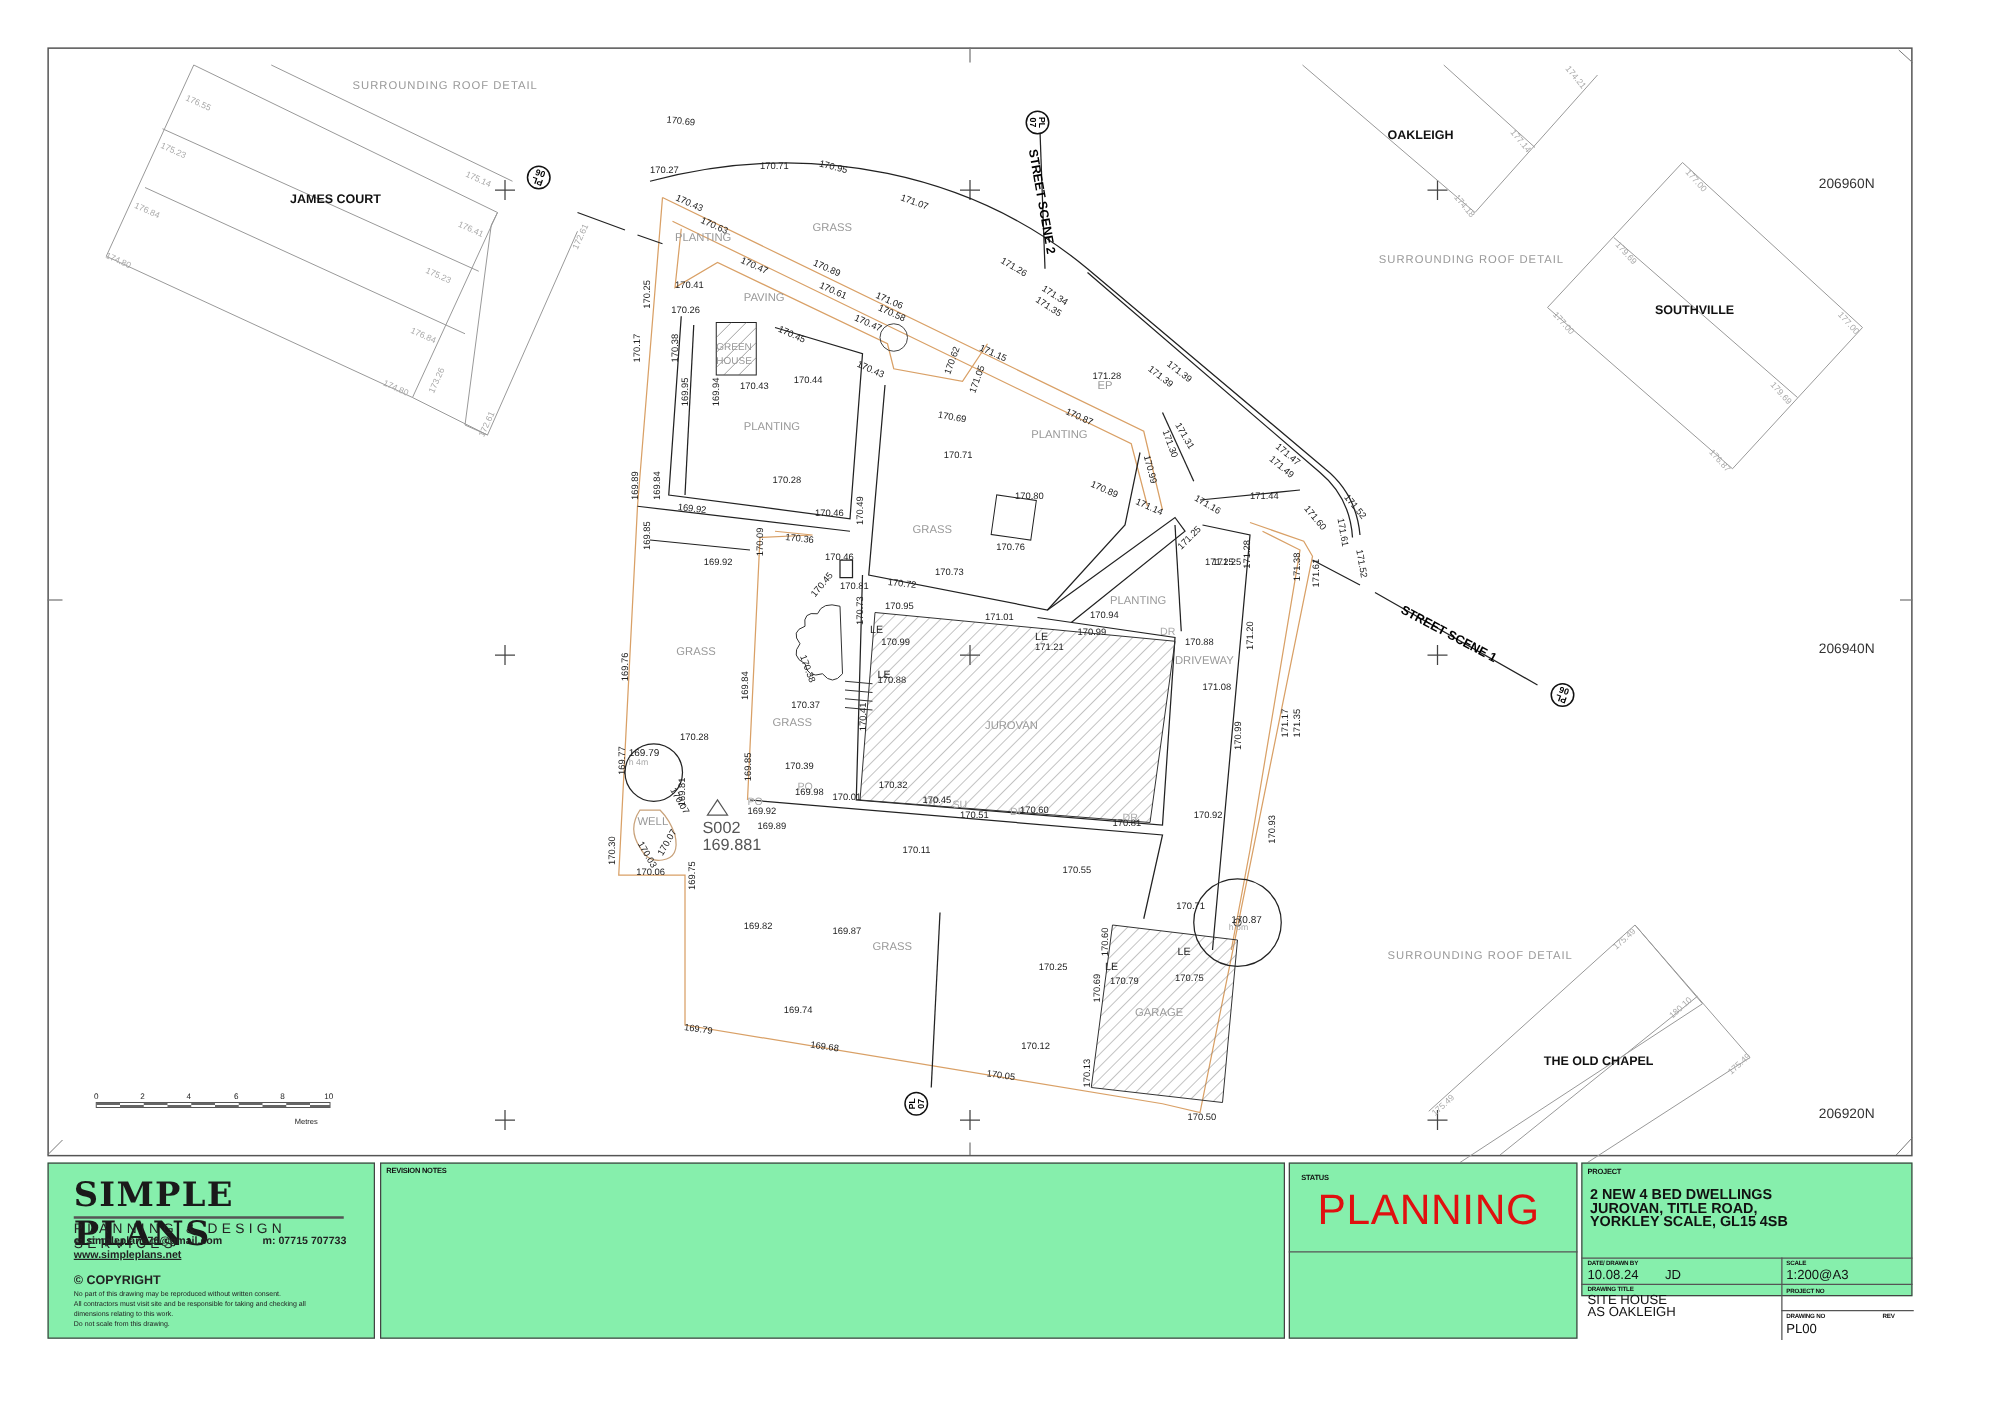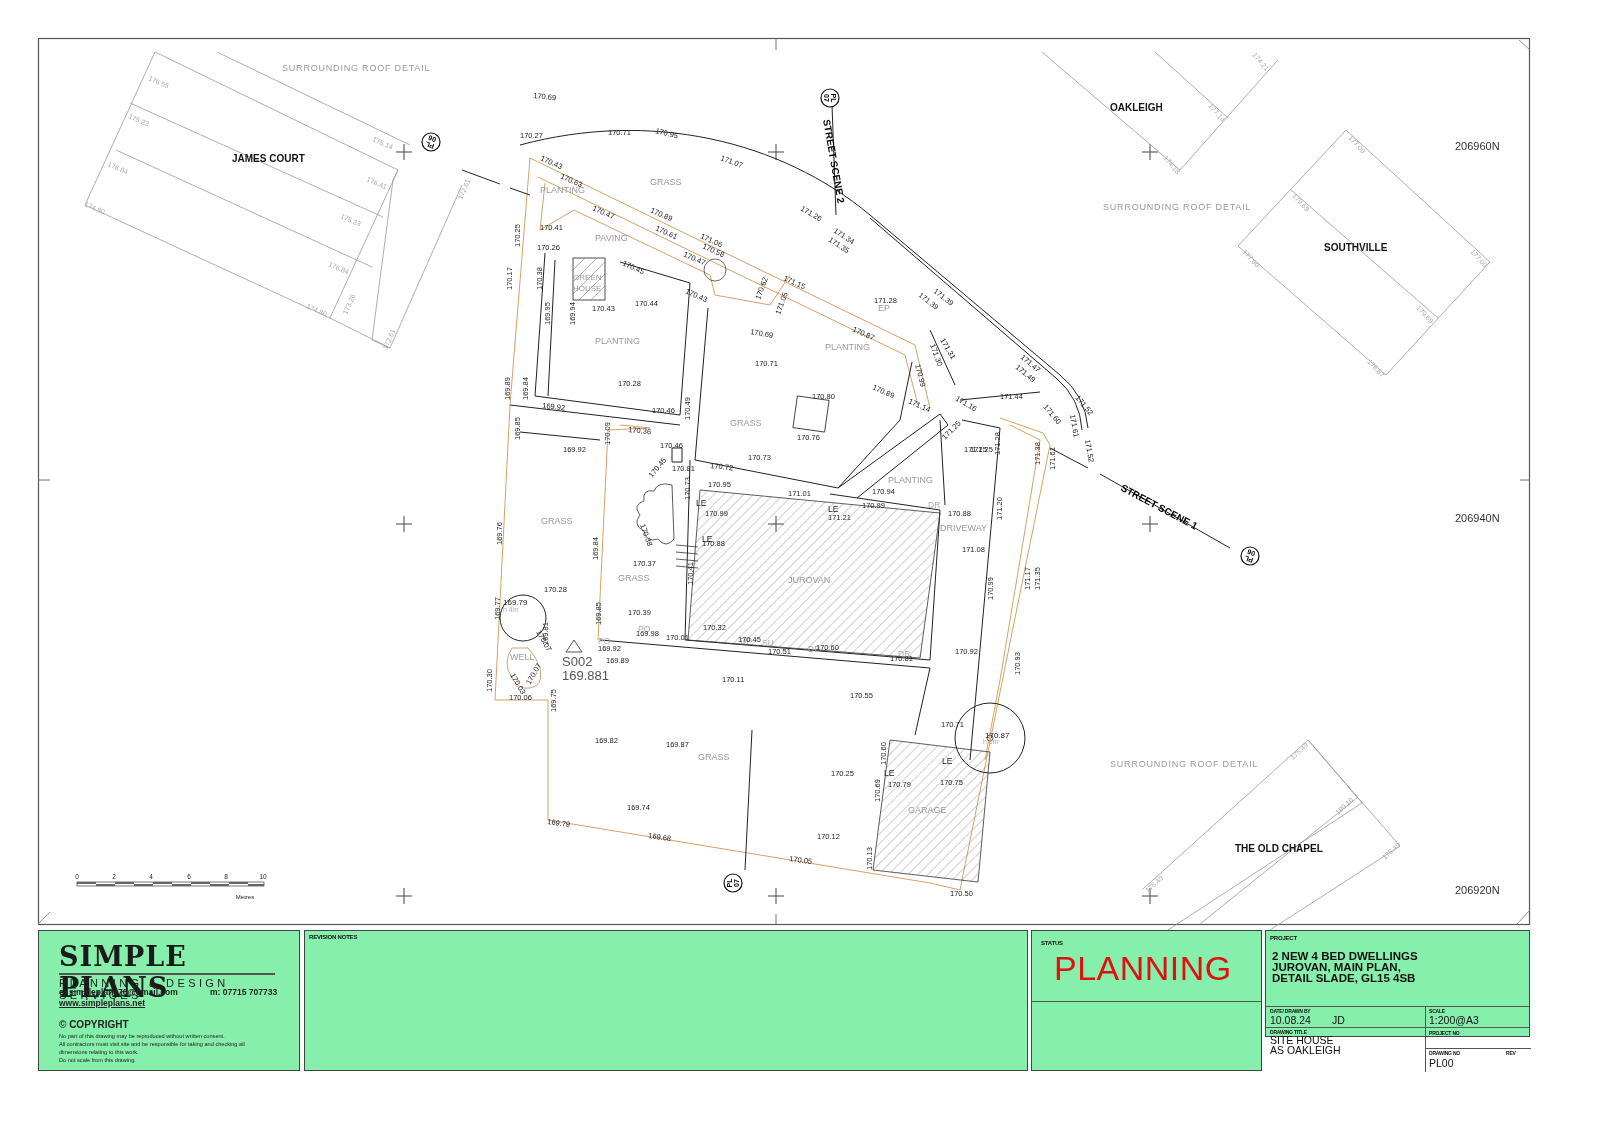--- a/index.html
+++ b/index.html
@@ -442,22 +442,22 @@
 <div class="tb" style="left:1031px; top:930px; width:231px; height:141px;">
   <div class="tb-inner" style="left:-1px; top:-1px; width:231px; height:72px; border-width:0 0 1px 0;"></div>
   <div class="tiny" style="left:9px; top:9px;">STATUS</div>
   <div class="planning">PLANNING</div>
 </div>
 
 <div class="tb" style="left:1265px; top:930px; width:265px; height:107px;">
   <div class="tiny" style="left:4px; top:4px;">PROJECT</div>
   <div class="proj">
     <div>2 NEW 4 BED DWELLINGS</div>
-    <div>JUROVAN, MAIN PLAN,</div>
-    <div>DETAIL SLADE, GL15 4SB</div>
+    <div>JUROVAN, TITLE ROAD,</div>
+    <div>YORKLEY SCALE, GL15 4SB</div>
   </div>
   <div class="tb-inner" style="left:-1px; top:75px; width:265px; height:1px; border-width:1px 0 0 0;"></div>
   <div class="tb-inner" style="left:-1px; top:96px; width:265px; height:1px; border-width:1px 0 0 0;"></div>
   <div class="tb-inner" style="left:159px; top:75px; width:1px; height:66px; border-width:0 0 0 1px;"></div>
   <div class="tb-inner" style="left:159px; top:117px; width:106px; height:1px; border-width:1px 0 0 0;"></div>
 
   <div class="tiny" style="left:4px; top:77px; font-size:5px;">DATE/ DRAWN BY</div>
   <div class="val" style="left:4px; top:83px;">10.08.24</div>
   <div class="val" style="left:66px; top:83px;">JD</div>
   <div class="tiny" style="left:163px; top:77px; font-size:5px;">SCALE</div>

